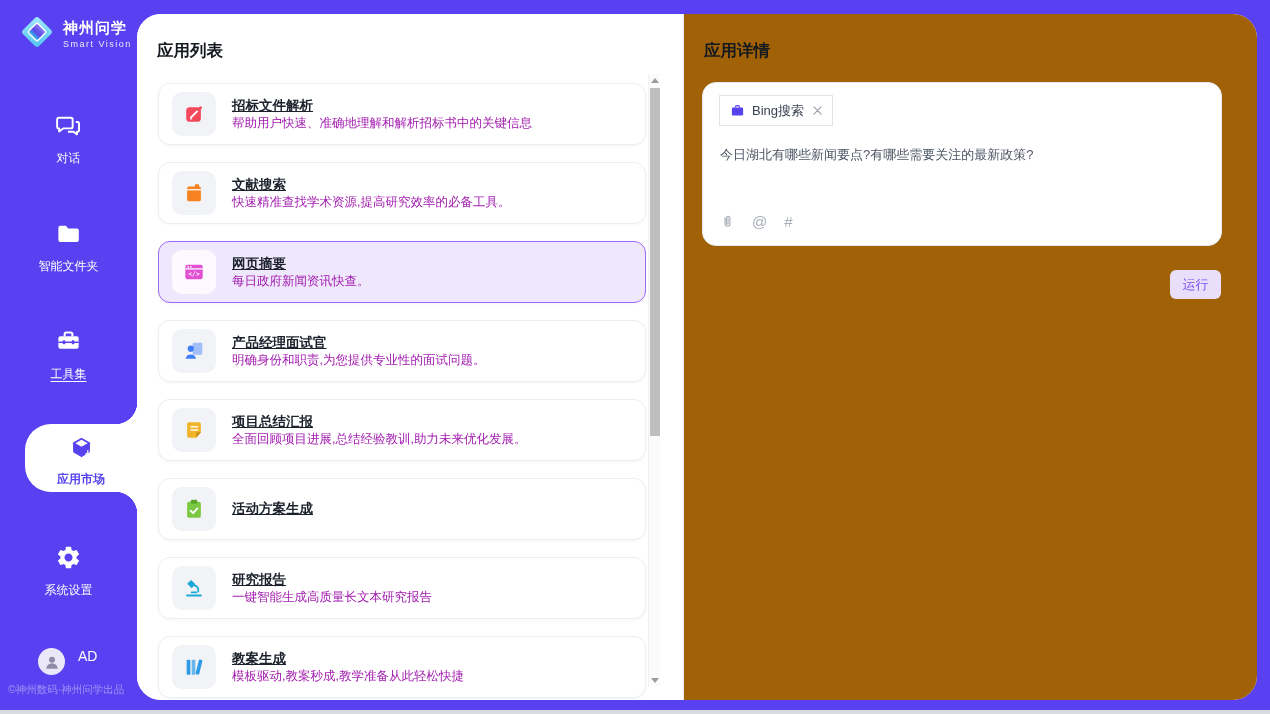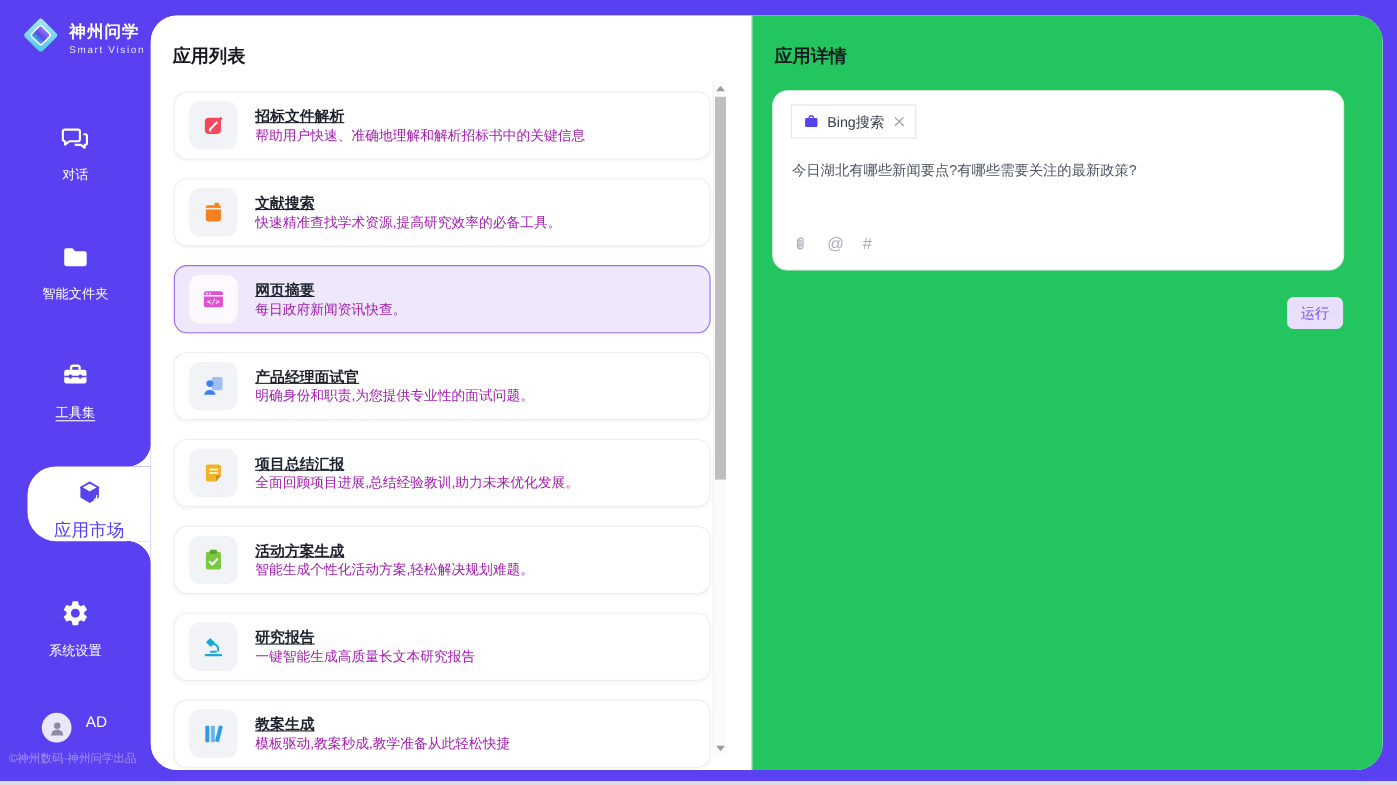--- a/index.html
+++ b/index.html
@@ -18,21 +18,21 @@
   .nav-item { position:absolute; width:137px; display:flex; flex-direction:column; align-items:center; cursor:pointer; }
   .nav-item .nav-label { color:#fff; font-size:12px; margin-top:7px; }
   .nav-item.underlined .nav-label { text-decoration:underline; text-underline-offset:3px; }
 
   .active-blob { position:absolute; left:25px; top:424px; width:112px; height:68px; background:#fff; border-radius:26px 0 0 26px; }
   .active-blob::before { content:""; position:absolute; right:0; top:-22px; width:22px; height:22px;
      background:radial-gradient(circle at 0 0, #5940F0 22px, #fff 22.5px); }
   .active-blob::after { content:""; position:absolute; right:0; bottom:-22px; width:22px; height:22px;
      background:radial-gradient(circle at 0 100%, #5940F0 22px, #fff 22.5px); }
   .active-blob .nav-inner { position:absolute; left:0; top:11px; width:112px; display:flex; flex-direction:column; align-items:center; cursor:pointer; }
-  .active-blob .nav-label { color:#5743EE; font-size:16px; margin-top:5px; font-weight:400; }
+  .active-blob .nav-label { color:#5743EE; font-size:12px; margin-top:5px; font-weight:700; }
 
   .user-row { position:absolute; left:38px; top:648px; display:flex; align-items:flex-start; gap:13px; cursor:pointer; }
   .avatar { width:27px; height:27px; border-radius:50%; background:#EAE7F8; display:flex; align-items:center; justify-content:center; overflow:hidden; }
   .user-name { color:#fff; font-size:14px; }
   .copyright { position:absolute; left:8px; top:683px; color:rgba(255,255,255,.42); font-size:10.5px; white-space:nowrap; }
 
   
   .content { position:absolute; left:137px; top:14px; width:1120px; height:686px; border-radius:24px; overflow:hidden; display:flex; background:#fff; }
 
   .list-panel { position:relative; width:546px; background:#fff; overflow:hidden; }
@@ -47,21 +47,21 @@
   .card-text { margin-left:16px; min-width:0; }
   .card-title { font-size:13.5px; font-weight:700; color:#1C212C;text-decoration:underline; }
   .card-desc { font-size:12.5px; color:#a21caf; margin-top:0; white-space:nowrap; }
 
   .scrollbar { position:absolute; left:511px; top:60px; width:12px; height:613px; background:#FBFBFC; border-left:1px solid #F2F2F4; }
   .sb-thumb { position:absolute; left:1px; top:14px; width:10px; height:348px; background:#BFBFBF; cursor:pointer; }
   .sb-arrow { position:absolute; left:2px; width:0; height:0; border-left:4px solid transparent; border-right:4px solid transparent; cursor:pointer; }
   .sb-arrow.up { top:4px; border-bottom:5px solid #9B9B9B; }
   .sb-arrow.down { bottom:4px; border-top:5px solid #9B9B9B; }
 
-  .detail-panel { position:relative; flex:1; background:#22c55e; border-left:1px solid #E9EAEF; }
+  .detail-panel { position:relative; flex:1; background:#a16207; border-left:1px solid #E9EAEF; }
   .detail-panel .panel-title { position:absolute; left:20px; top:26px; }
 
   .detail-card { position:absolute; left:18px; top:68px; width:520px; height:164px; background:#fff; border:1px solid #E8E9EF; border-radius:14px; }
   .chip { position:absolute; left:16px; top:12px; height:31px; display:inline-flex; align-items:center; gap:7px; padding:0 10px; border:1px solid #E3E4E9; border-radius:0; background:#fff; cursor:pointer; }
   .chip-label { font-size:13px; color:#394050; }
   .chip-close { display:flex; align-items:center; margin-left:2px; cursor:pointer; }
   .query { position:absolute; left:17px; top:62px; right:16px; font-size:13px; color:#4D5563; line-height:20px; cursor:text; }
   .tools { position:absolute; left:17px; top:130px; display:flex; align-items:center; gap:17px; color:#A9AEB8; }
   .tool-glyph { font-size:15px; cursor:pointer; line-height:1; }
   .tool-ic { cursor:pointer; display:flex; }
@@ -255,21 +255,20 @@
               <span class="app-ic" style="display: flex;">
                 <svg viewBox="0 0 24 24" width="22" height="22">
      <rect x="4.5" y="4" width="15" height="17.5" rx="2" fill="#7BC943"></rect>
      <rect x="8.5" y="2" width="7" height="4.2" rx="1.2" fill="#5CA52E"></rect>
      <path d="M8.3 13.8 l2.7 2.7 4.8 -5.2" stroke="#fff" stroke-width="2" fill="none" stroke-linecap="round" stroke-linejoin="round"></path>
                 </svg>
               </span>
             </div>
     <div class="card-text">
       <div class="card-title">活动方案生成</div>
-      <div class="card-desc">智能生成个性化活动方案,轻松解决规划难题。</div>
     </div>
   </div>
           <div class="card">
     <div class="tile">
               <span class="app-ic" style="display: flex;">
                 <svg viewBox="0 0 24 24" width="22" height="22">
      <path d="M8.8 3.2 l4.8 4.8 -4.2 4.2 -4.8 -4.8 z" fill="#1BA8D5"></path>
      <path d="M12.4 9.2 c3.2 1 4.8 3.6 4.2 6.6" stroke="#1BA8D5" stroke-width="2" fill="none" stroke-linecap="round"></path>
      <line x1="9.5" y1="16.8" x2="14.5" y2="16.8" stroke="#1BA8D5" stroke-width="2" stroke-linecap="round"></line>
      <line x1="4.5" y1="20.3" x2="19.5" y2="20.3" stroke="#1BA8D5" stroke-width="2.2" stroke-linecap="round"></line>

